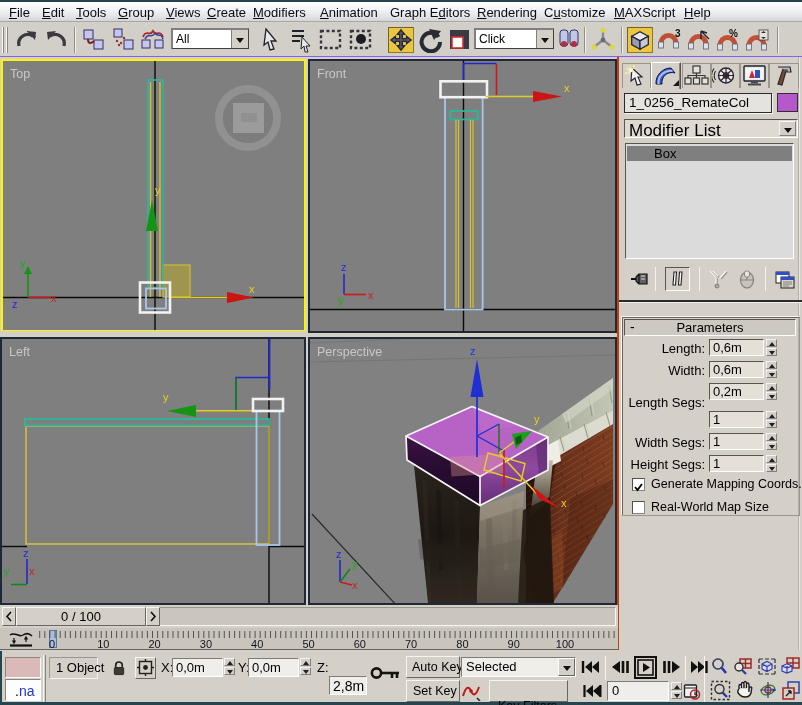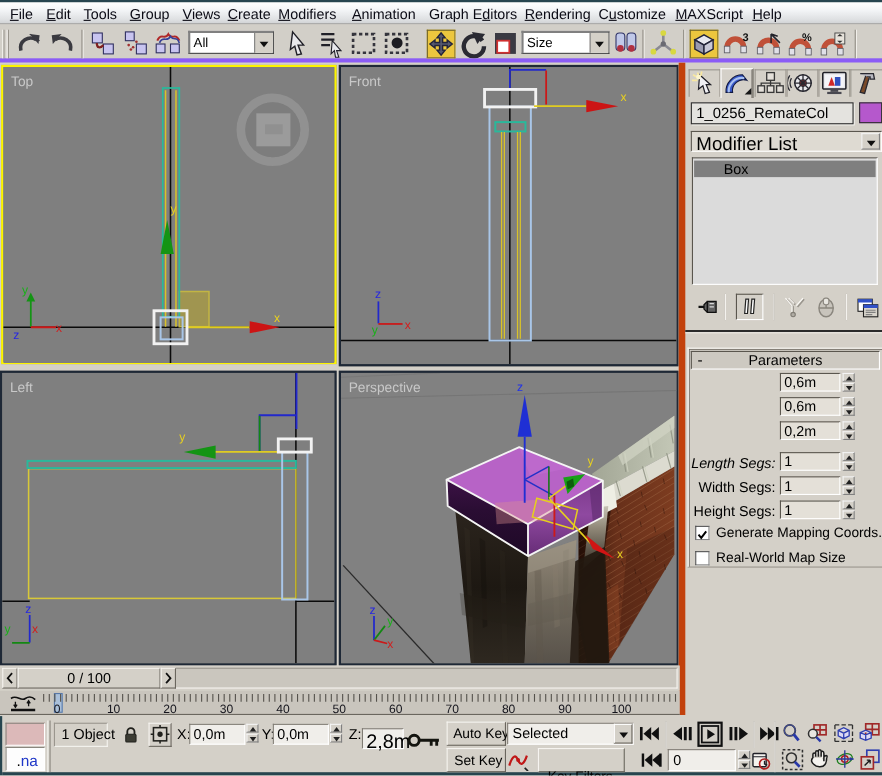--- a/index.html
+++ b/index.html
@@ -1,21 +1,21 @@
 <!DOCTYPE html>
 <html><head><meta charset="utf-8"><style>
 *{margin:0;padding:0;box-sizing:border-box;font-family:"Liberation Sans",sans-serif;}
 html,body{width:802px;height:705px;overflow:hidden;background:#d4d0c8;}
 .abs{position:absolute;}
 #win{position:relative;width:802px;height:705px;background:#d4d0c8;}
 #menubar{position:absolute;left:0;top:0;width:802px;height:22px;background:linear-gradient(#ffffff,#f2f4f6 40%,#dddfe1 85%,#d2d4d6);border-top:2px solid #27454f;border-bottom:1px solid #a8a8a8;}
 #menubar span{position:absolute;top:3px;font-size:13px;color:#0a0a14;white-space:nowrap;}
 span{white-space:nowrap;}
 #menubar u{text-decoration:underline;}
-#toolbar{position:absolute;left:0;top:23px;width:802px;height:34px;background:#d2cfc8;border-bottom:4px solid #8b5cf6;}
+#toolbar{position:absolute;left:0;top:23px;width:802px;height:34px;background:#d2cfc8;border-bottom:1px solid #8b5cf6;}
 .tbsep{position:absolute;top:4px;width:2px;height:26px;border-left:1px solid #928e86;border-right:1px solid #f4f2ee;}
 .tbtn{position:absolute;width:26px;height:26px;top:4px;}
 .tbtn.hot{background:#ecc63e;border:1px solid #8a7a30;border-top-color:#6f6428;border-left-color:#6f6428;}
 .combo{position:absolute;height:21px;background:#fff;border:1px solid #404040;border-top:2px solid #808080;border-left:2px solid #808080;font-size:12px;color:#000;}
 .combo .txt{position:absolute;left:3px;top:2px;font-size:12px;}
 .combo .drop{position:absolute;right:0;top:0;bottom:0;width:17px;background:#d4d0c8;border-left:1px solid #808080;}
 .darr{position:absolute;width:0;height:0;border-left:4px solid transparent;border-right:4px solid transparent;border-top:5px solid #101010;}
 </style></head><body>
 <div id="win">
 <div id="menubar">
@@ -90,21 +90,21 @@
       </svg>
 <svg class="tbtn" style="left:417px" viewBox="0 0 26 26">
         <path d="M21.5 10 A 9.2 9.2 0 1 0 23 15" fill="none" stroke="#2a2a32" stroke-width="4"></path>
         <path d="M12 2 L24 4 L17 13 Z" fill="#2a2a32"></path>
       </svg>
 <svg class="tbtn" style="left:446px" viewBox="0 0 26 26">
         <rect x="4" y="3" width="19" height="19" fill="#3a3a42"></rect>
         <rect x="6" y="10" width="11" height="11" fill="#ffffff" stroke="#d03030" stroke-width="1.6"></rect>
       </svg>
 <div class="combo" style="left:474px;top:5px;width:80px;">
-        <span class="txt">Size</span>
+        <span class="txt">Click</span>
         <span class="drop">
           <span class="darr" style="left:4px;top:8px"></span>
         </span>
       </div>
 <svg class="tbtn" style="left:556px" viewBox="0 0 26 26">
         <rect x="4" y="3" width="8" height="16" rx="3" fill="#c0c8e8" stroke="#303468"></rect>
         <rect x="14" y="3" width="8" height="16" rx="3" fill="#c0c8e8" stroke="#303468"></rect>
         <circle cx="8" cy="17" r="3" fill="#b03040"></circle>
         <circle cx="18" cy="17" r="3" fill="#b03040"></circle>
       </svg>
@@ -428,21 +428,21 @@
           <text x="42" y="229" fill="#18b018">y</text>
           <text x="42" y="250" fill="#d02020">x</text>
         </g>
 <line x1="30" y1="243" x2="30" y2="221" stroke="#2228cc" stroke-width="1.6"></line>
 <line x1="30" y1="243" x2="40" y2="230" stroke="#128812" stroke-width="1.6"></line>
 <line x1="30" y1="243" x2="42" y2="246" stroke="#cc1818" stroke-width="1.6"></line>
 <text x="7" y="17" font-size="12.5" fill="#c8c8c8">Perspective</text>
 </svg>
 </div>
 
-<div class="abs" style="left:617px;top:57px;width:185px;height:593px;background:#d4d0c8;border-left:6px solid #c2410c;">
+<div class="abs" style="left:617px;top:57px;width:185px;height:593px;background:#d4d0c8;border-left:2px solid #c2410c;">
  <div class="abs" style="left:179px;top:0px;width:2px;height:593px;border-left:1px solid #b4b0a8;border-right:1px solid #e8e6e0;"></div>
 
  <div class="abs" style="left:3px;top:6px;width:180px;height:25px;">
   <div class="abs" style="left:0;top:0;width:29px;height:25px;border:1px solid #9a968e;border-bottom:none;background:#d4d0c8">
    <svg width="27" height="23" viewBox="0 0 27 23">
             <g>
               <polygon points="9,4 19,13 15,13 18,20 14,21 12,14 8,17" fill="#f0f0f4" stroke="#202028" stroke-width="1.1"></polygon>
               <path d="M7 2 L9 6 M3 4 L8 7 M2 9 L7 9 M11 1 L10 5" stroke="#f8e8a0" stroke-width="1.6"></path>
               <circle cx="8" cy="6" r="2.2" fill="#fcf4cc"></circle>
             </g>
@@ -560,48 +560,54 @@
 .pfield span{position:absolute;left:3px;top:0px;font-size:13px;}
 .spin{position:absolute;left:145px;top:0;width:11px;height:17px;}
 .spin .up,.spin .dn{position:absolute;left:0;width:11px;height:8px;background:#d4d0c8;border:1px solid #808080;border-top-color:#f4f4f4;border-left-color:#f4f4f4;}
 .spin .up{top:0}.spin .dn{top:9px}
 .spin .up:after{content:"";position:absolute;left:2px;top:2px;border-left:3px solid transparent;border-right:3px solid transparent;border-bottom:4px solid #202020;}
 .spin .dn:after{content:"";position:absolute;left:2px;top:2px;border-left:3px solid transparent;border-right:3px solid transparent;border-top:4px solid #202020;}
 .cb{position:absolute;width:13px;height:13px;background:#fff;border:1px solid #888;border-top-color:#505050;border-left-color:#505050;}
 .cblab{position:absolute;font-size:12.5px;color:#000;white-space:nowrap;}
 </style>
 <div class="abs" style="left:617px;top:57px;width:185px;height:593px;pointer-events:none;">
+ <div class="prow" style="left:2px;top:283px;width:160px;">
+        <span class="plab">Length:</span>
+      </div>
  <div class="prow" style="left:4px;top:282px;width:175px;">
         <span class="pfield">
           <span>0,6m</span>
         </span>
         <span class="spin">
           <span class="up"></span>
           <span class="dn"></span>
         </span>
       </div>
+ <div class="prow" style="left:2px;top:305px;width:160px;">
+        <span class="plab">Width:</span>
+      </div>
  <div class="prow" style="left:4px;top:304px;width:175px;">
         <span class="pfield">
           <span>0,6m</span>
         </span>
         <span class="spin">
           <span class="up"></span>
           <span class="dn"></span>
         </span>
       </div>
  <div class="prow" style="left:4px;top:326px;width:175px;">
         <span class="pfield">
           <span>0,2m</span>
         </span>
         <span class="spin">
           <span class="up"></span>
           <span class="dn"></span>
         </span>
       </div>
- <div class="prow" style="left:2px;top:355px;width:160px;font-style:italic;">
+ <div class="prow" style="left:2px;top:337px;width:160px;">
         <span class="plab">Length Segs:</span>
       </div>
  <div class="prow" style="left:4px;top:354px;width:175px;">
         <span class="pfield">
           <span>1</span>
         </span>
         <span class="spin">
           <span class="up"></span>
           <span class="dn"></span>
         </span>
@@ -823,21 +829,21 @@
       </span>
  <span class="abs" style="left:236px;top:9px;font-size:13px;">Y:</span>
  <div class="abs" style="left:246px;top:7px;width:51px;height:19px;background:#f0eeea;border:1px solid #807c74;border-bottom-color:#fff;border-right-color:#fff;font-size:13px;">
         <span style="position:absolute;left:3px;top:1px;">0,0m</span>
       </div>
  <span class="spin" style="position:absolute;left:298px;top:7px;">
         <span class="up"></span>
         <span class="dn"></span>
       </span>
  <span class="abs" style="left:315px;top:9px;font-size:13px;">Z:</span>
- <div class="abs" style="left:327px;top:11px;width:38px;height:19px;background:#f0eeea;border:1px solid #807c74;border-bottom-color:#fff;border-right-color:#fff;font-size:18px;">
+ <div class="abs" style="left:327px;top:25px;width:38px;height:19px;background:#f0eeea;border:1px solid #807c74;border-bottom-color:#fff;border-right-color:#fff;font-size:14px;">
         <span style="position:absolute;left:3px;top:1px;">2,8m</span>
       </div>
 
  <svg class="abs" style="left:368px;top:14px" width="32" height="18" viewBox="0 0 32 18">
         <circle cx="6.5" cy="8" r="4.6" fill="none" stroke="#14140f" stroke-width="2.6"></circle>
         <path d="M11 8 L29 8" stroke="#14140f" stroke-width="2.6"></path>
         <path d="M22 8 L22 13 M27 8 L27 13" stroke="#14140f" stroke-width="2.6"></path>
       </svg>
 
  <div class="abs" style="left:404px;top:5px;width:54px;height:22px;background:#d4d0c8;border:1px solid #f6f4f0;border-bottom-color:#6a665e;border-right-color:#6a665e;font-size:12.5px;white-space:nowrap;">

